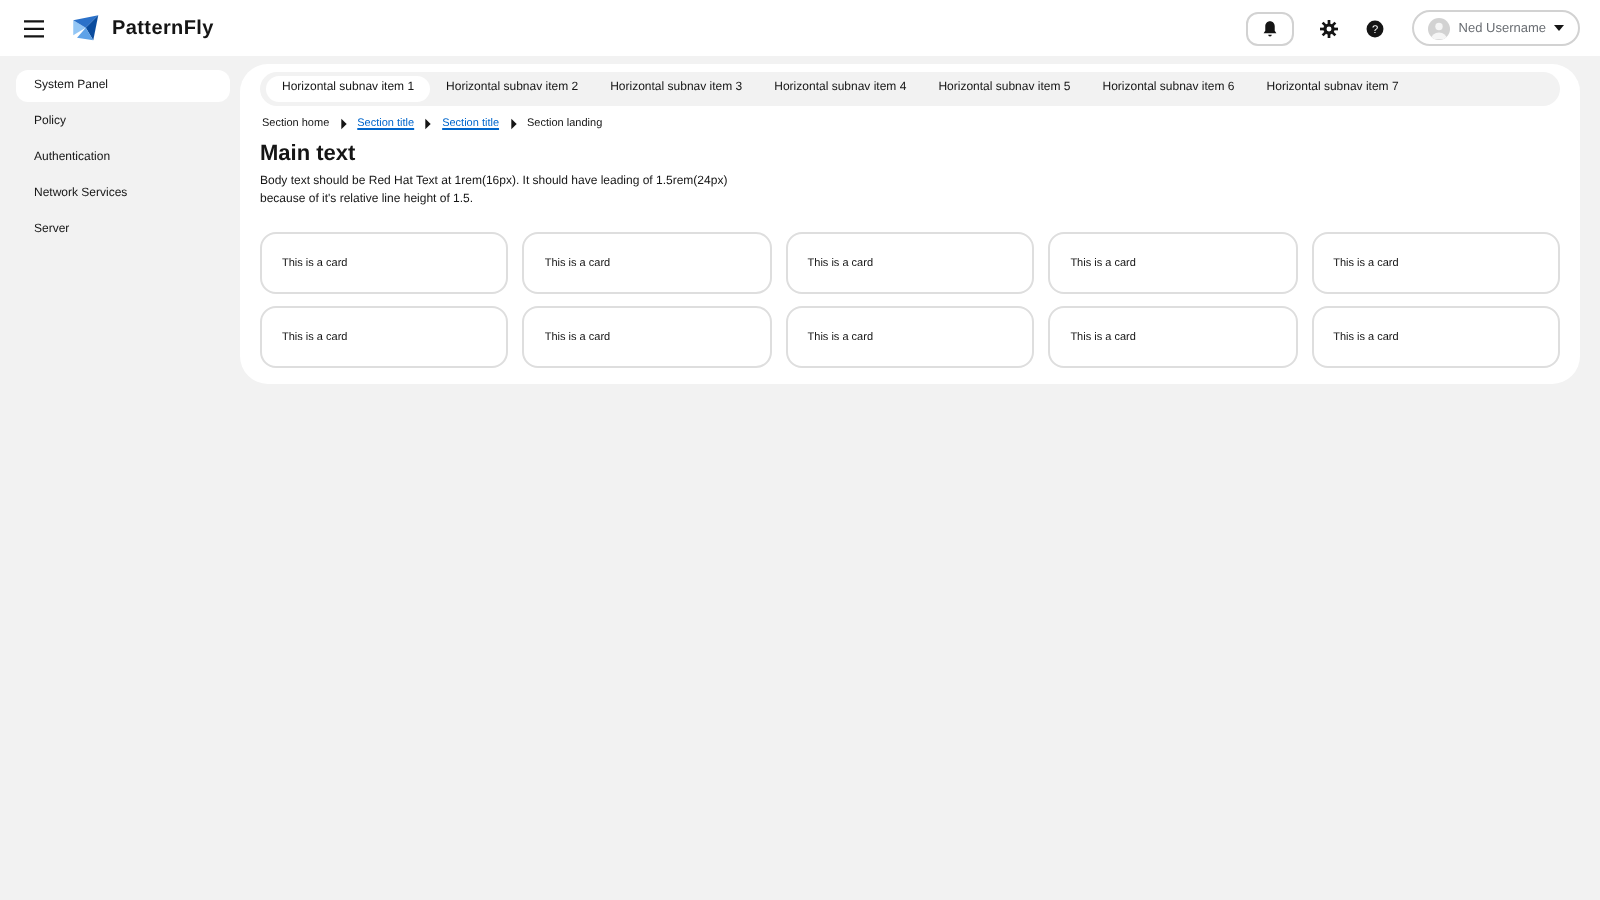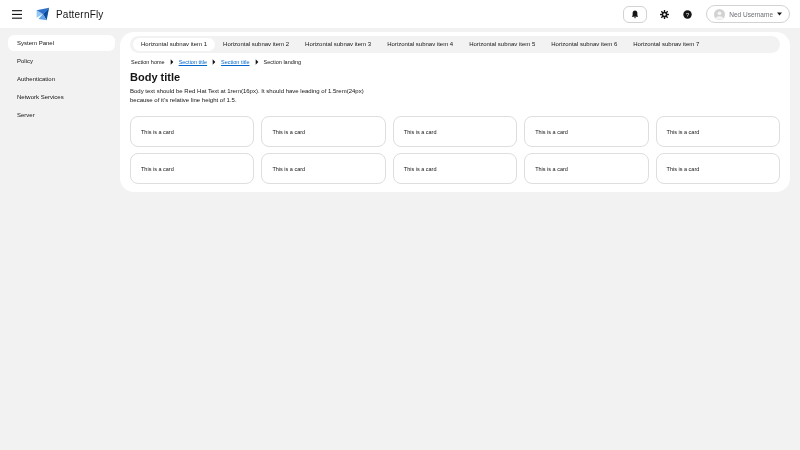--- a/index.html
+++ b/index.html
@@ -13,21 +13,21 @@
   .masthead {
     height: 28px; background: #ffffff;
     display: flex; align-items: center;
     padding: 0 10px;
   }
   .hamburger {
     background: none; border: none; cursor: pointer;
     display: flex; align-items: center; padding: 2px;
   }
   .brand { display: flex; align-items: center; gap: 5px; margin-left: 12px; cursor: pointer; }
-  .brand-name { font-weight: 400; font-size: 10px; color: #151515; letter-spacing: .2px; }
+  .brand-name { font-weight: 700; font-size: 10px; color: #151515; letter-spacing: .2px; }
   .masthead-spacer { flex: 1; }
   .bell-btn {
     width: 24px; height: 17px; background: #fff;
     border: 1px solid #d2d2d2; border-radius: 6px;
     display: flex; align-items: center; justify-content: center;
     cursor: pointer; margin-right: 9px;
   }
   .plain-btn {
     background: none; border: none; cursor: pointer;
     display: flex; align-items: center; justify-content: center;
@@ -192,21 +192,21 @@
       </span>
       <a class="crumb-link">Section title</a>
       <span class="crumb-sep">
         <svg width="4" height="6" viewBox="0 0 6 8">
             <polygon points="1,0 5,4 1,8" fill="#151515"></polygon>
           </svg>
       </span>
       <span>Section landing</span>
     </nav>
 
-    <h1 class="page-title">Body title</h1>
+    <h1 class="page-title">Main text</h1>
     <p class="body-text">Body text should be Red Hat Text at 1rem(16px). It should have leading of 1.5rem(24px) because of it's relative line height of 1.5.</p>
 
     <div class="cards">
       <div class="card">
           <span class="card-title">This is a card</span>
         </div>
       <div class="card">
           <span class="card-title">This is a card</span>
         </div>
       <div class="card">

